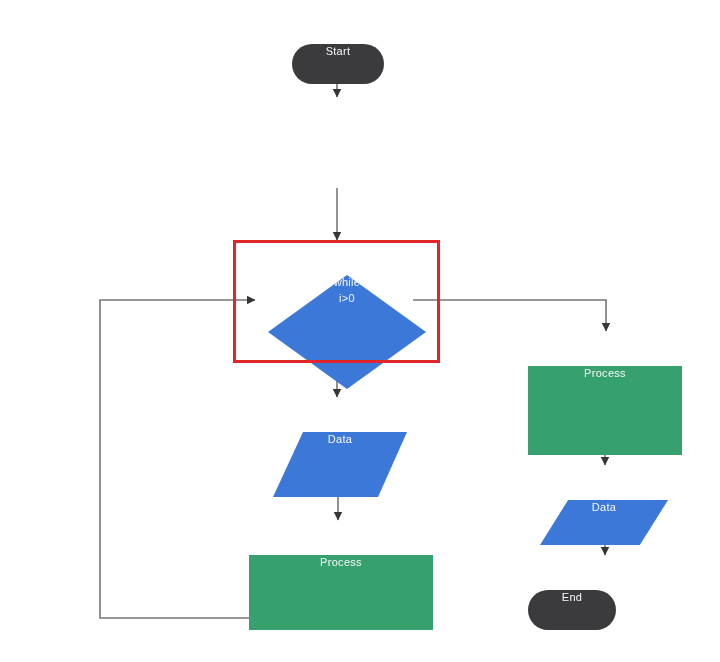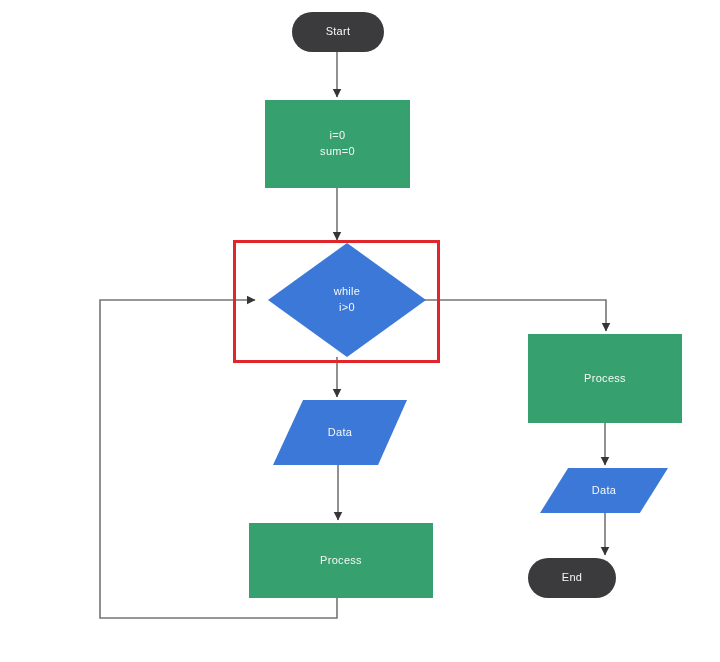--- a/index.html
+++ b/index.html
@@ -5,23 +5,23 @@
   html,body { margin:0; padding:0; background:#ffffff; }
   .stage {
     position:relative; width:720px; height:662px; background:#ffffff;
     font-family:"Liberation Sans", sans-serif; overflow:hidden;
   }
   svg.wires { position:absolute; left:0; top:0; width:720px; height:662px; z-index:1; }
   svg.wires polyline, svg.wires line { fill:none; stroke:#757575; stroke-width:1.6; }
 
   .node {
     position:absolute; z-index:2;
-    display:flex; align-items:center; justify-content:center;
+    display:flex; justify-content:center;
     color:#f6f8f7; font-size:11px; line-height:1.45; text-align:center;
-    white-space:pre-line; letter-spacing:0.3px;
+    white-space:pre-line; letter-spacing:0.3px;margin-top:32px;
   }
   .terminator { border-radius:999px; }
 
   .n-start        { left:292px; top:12px;  width:92px;  height:40px; }
   .n-init         { left:265px; top:100px; width:145px; height:88px; }
   .n-while        { left:268px; top:243px; width:158px; height:114px;
                     clip-path:polygon(50% 0, 100% 50%, 50% 100%, 0 50%); }
   .n-data-left    { left:273px; top:400px; width:134px; height:65px;
                     clip-path:polygon(22.4% 0, 100% 0, 78.4% 100%, 0 100%); }
   .n-process-left { left:249px; top:523px; width:184px; height:75px; }
@@ -53,24 +53,20 @@
     <polyline points="337,598 337,618 100,618 100,300 255,300" marker-end="url(#ah)"></polyline>
     <polyline points="413,300 606,300 606,331" marker-end="url(#ah)"></polyline>
     <polyline points="605,423 605,465" marker-end="url(#ah)"></polyline>
     <polyline points="605,513 605,555" marker-end="url(#ah)"></polyline>
   </svg>
 
   <div class="node terminator n-start" style="background: rgb(59, 59, 61);">
     <span>Start</span>
   </div>
 
-  <div class="node n-init" style="background: rgb(55, 160, 111);">
-    <span>i=0
-sum=0</span>
-  </div>
 
   <div class="highlight-box"></div>
 
   <div class="node n-while" style="background: rgb(59, 120, 216);">
     <span>while
 i&gt;0</span>
   </div>
 
   <div class="node n-data-left" style="background: rgb(59, 120, 216);">
     <span>Data</span>

